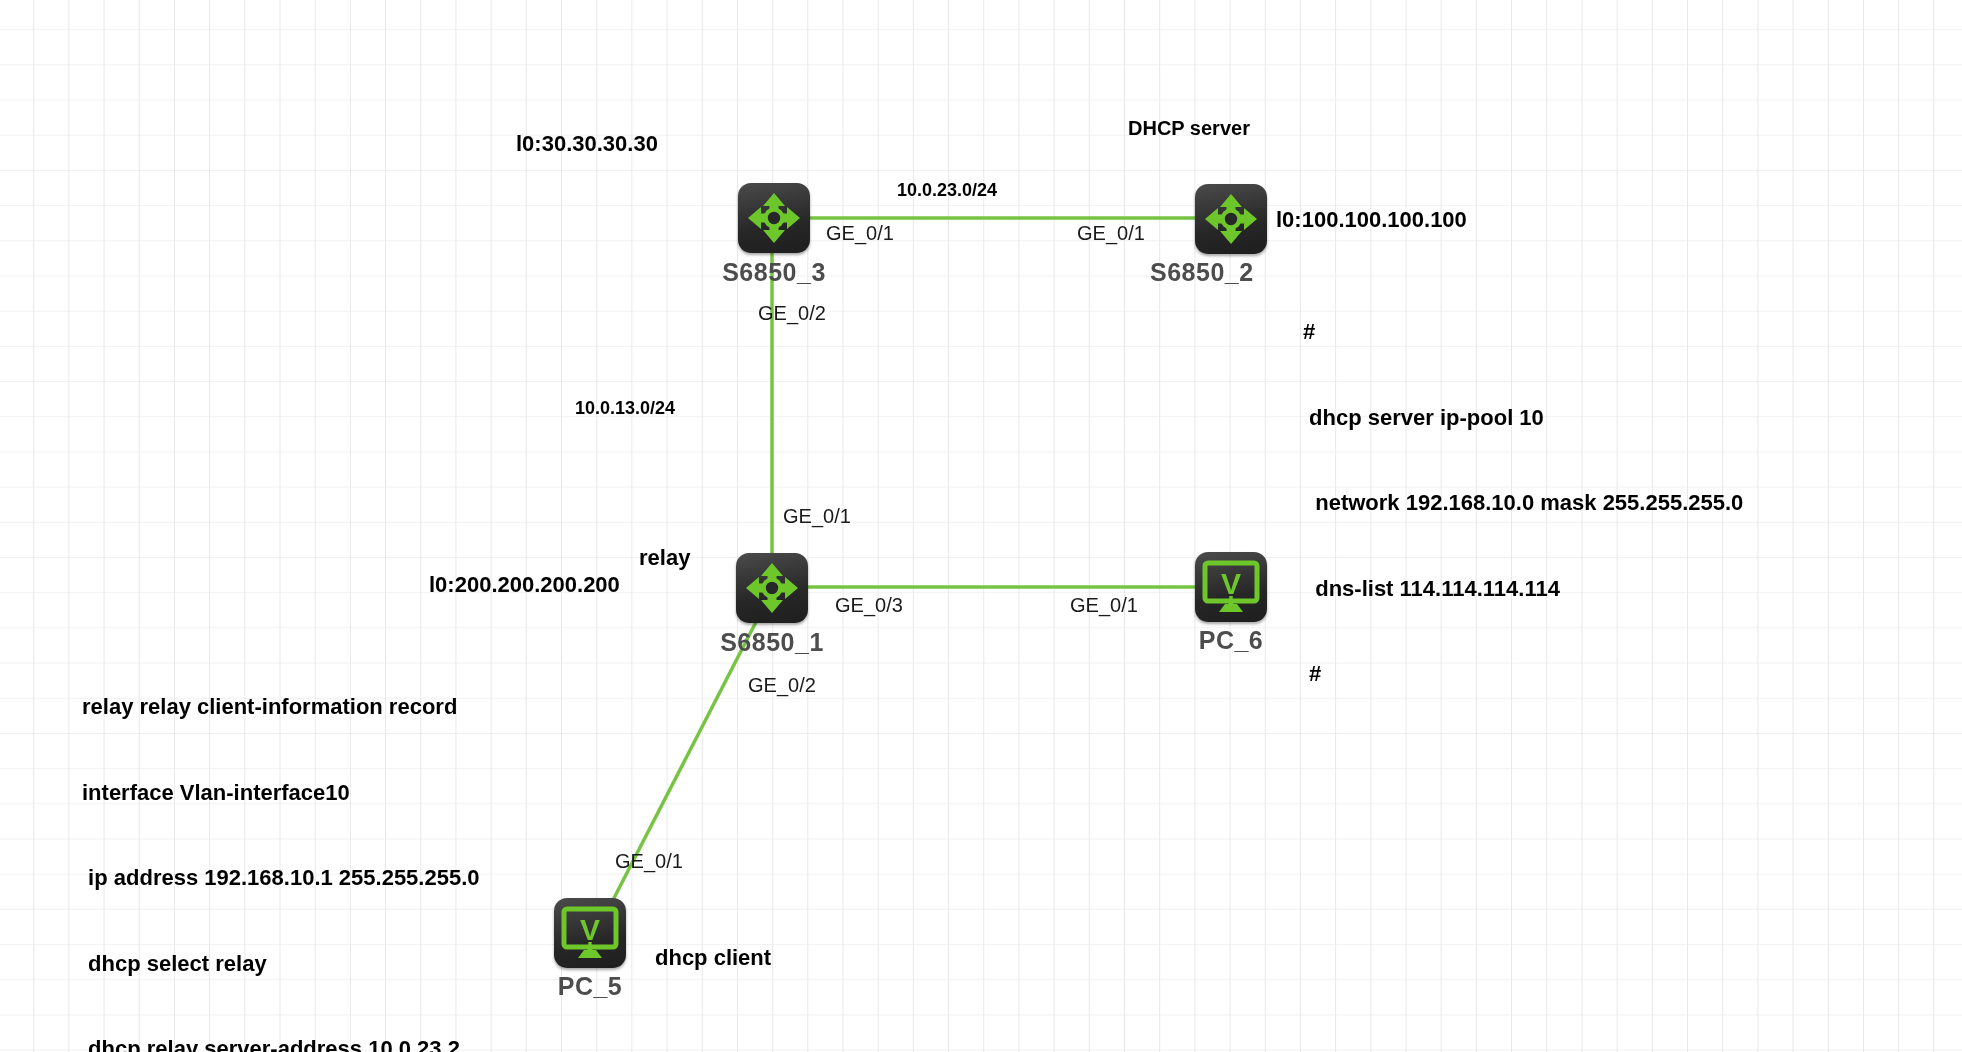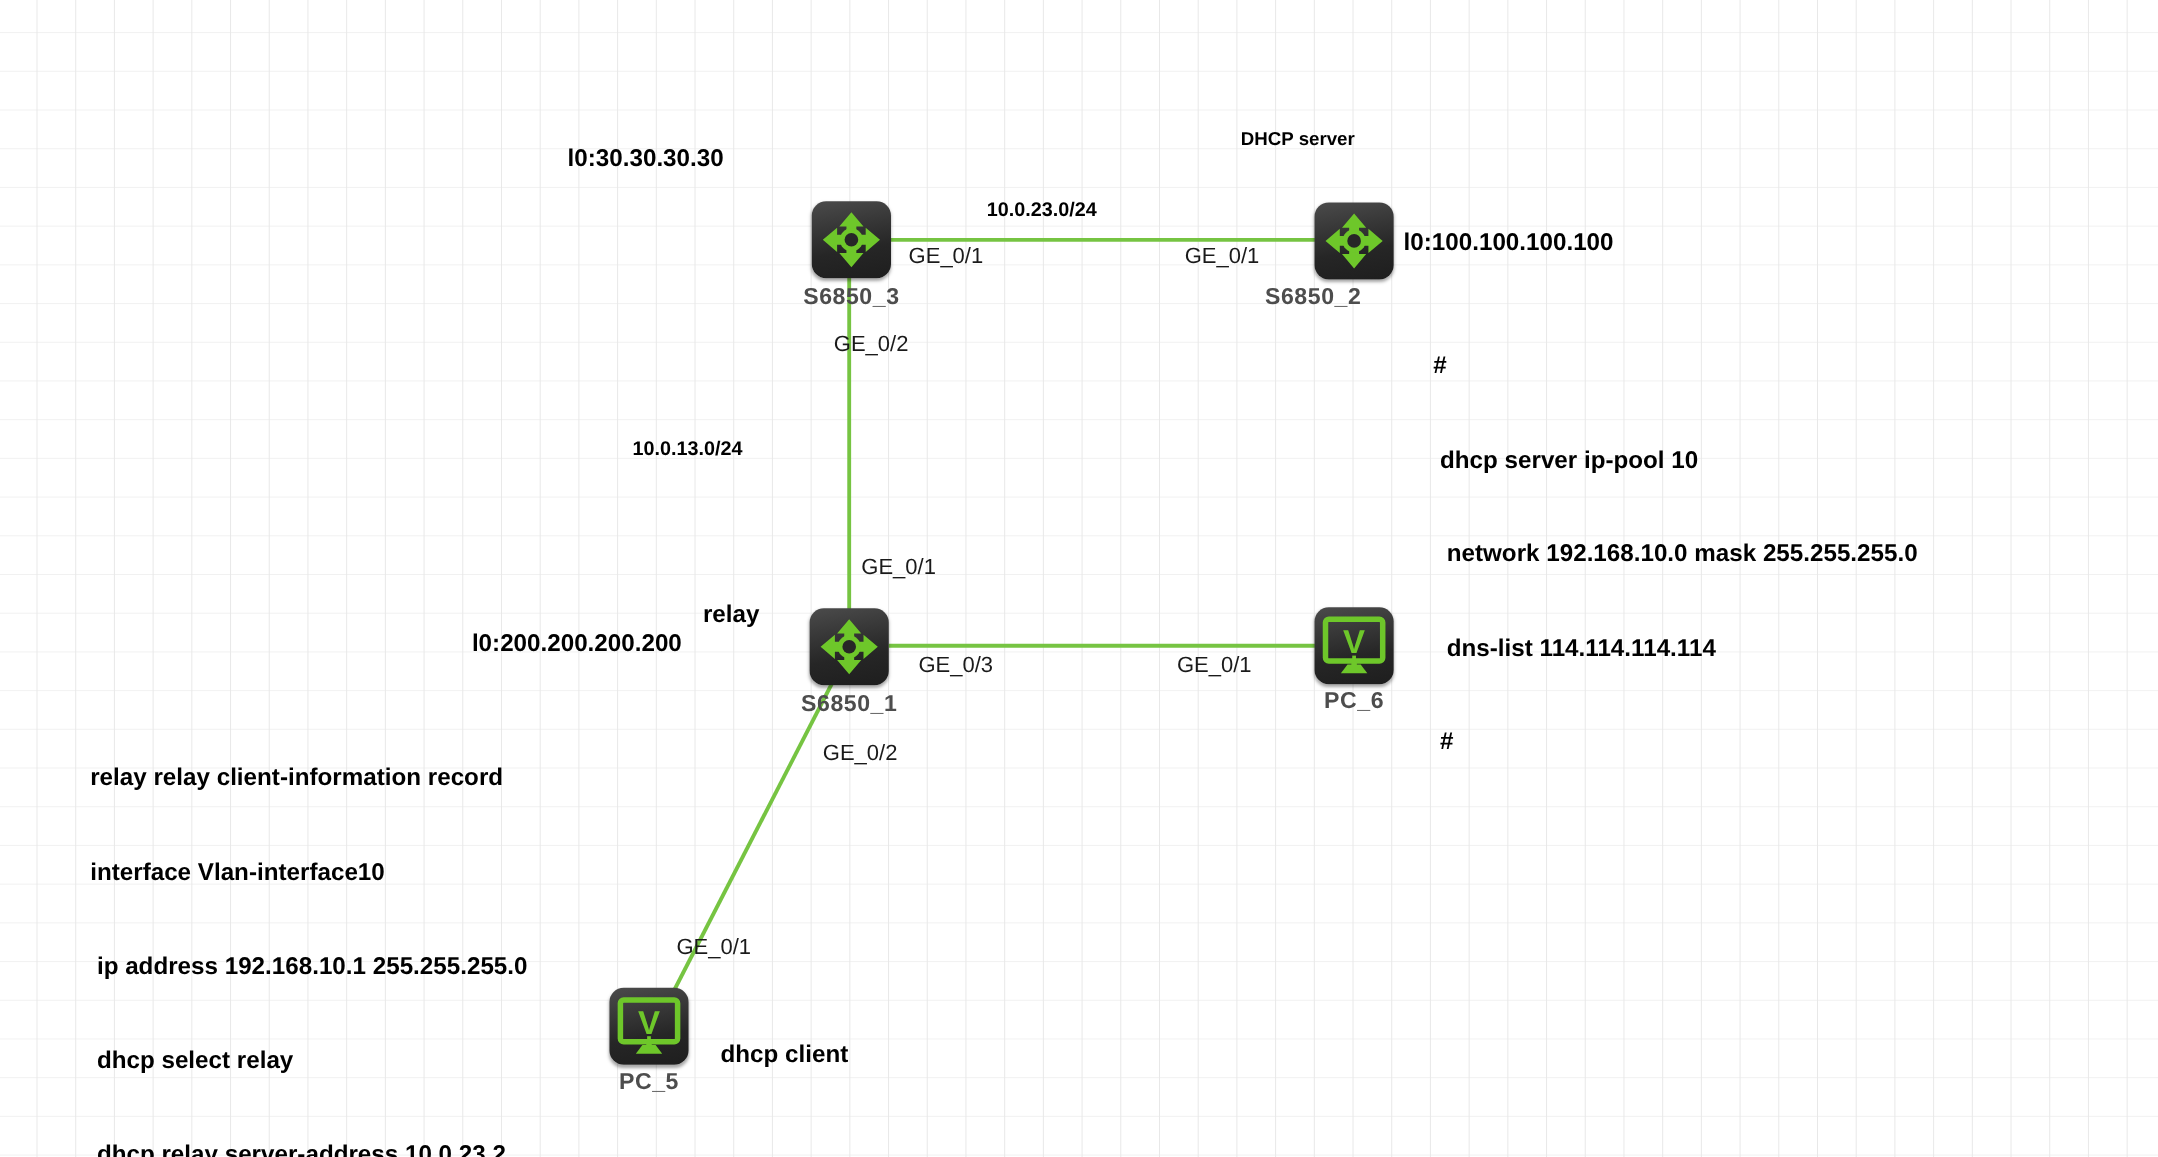--- a/index.html
+++ b/index.html
@@ -36,38 +36,38 @@
     width: 72px;
     height: 70px;
     border-radius: 13px;
     background: linear-gradient(170deg, #4b4b4b 0%, #3a3a3a 28%, #262626 62%, #1e1e1e 100%);
     box-shadow: 0 2px 3px rgba(0,0,0,0.35);
     overflow: hidden;
   }
   .icon-box svg { display: block; }
   .node-label {
     position: absolute;
-    font-size: 21px;
+    font-size: 25px;
     font-weight: bold;
     color: #4d4d4d;
     white-space: nowrap;
     letter-spacing: 0.5px;
   }
   
   .anno {
     position: absolute;
     color: #000000;
     white-space: nowrap;
   }
   .anno-bold {
     font-size: 22px;
     font-weight: bold;
   }
   .anno-title {
-    font-size: 17px;
+    font-size: 20px;
     font-weight: bold;
   }
   .port-label {
     position: absolute;
     font-size: 20px;
     color: #1a1a1a;
     white-space: nowrap;
     font-weight: normal;
   }
   .subnet-label {

